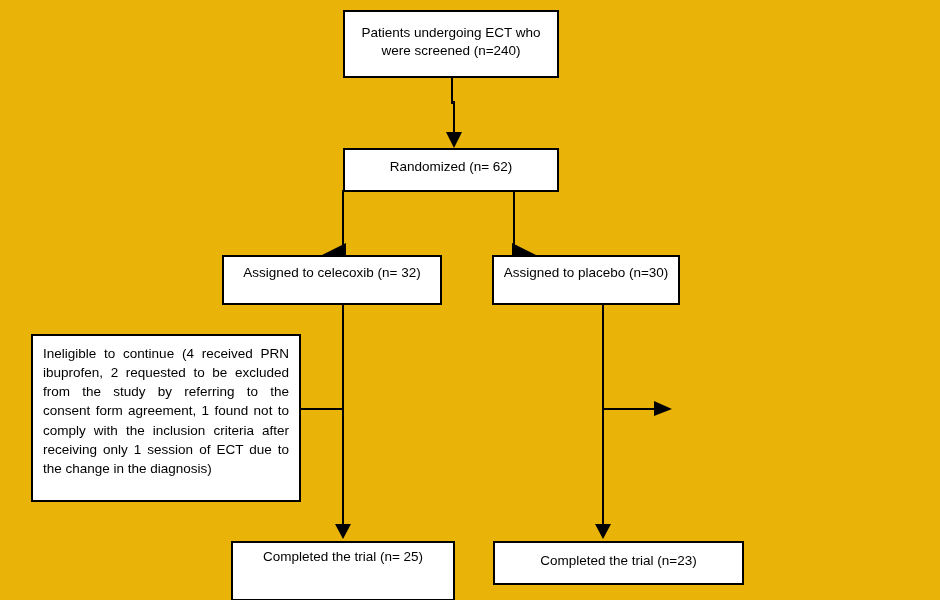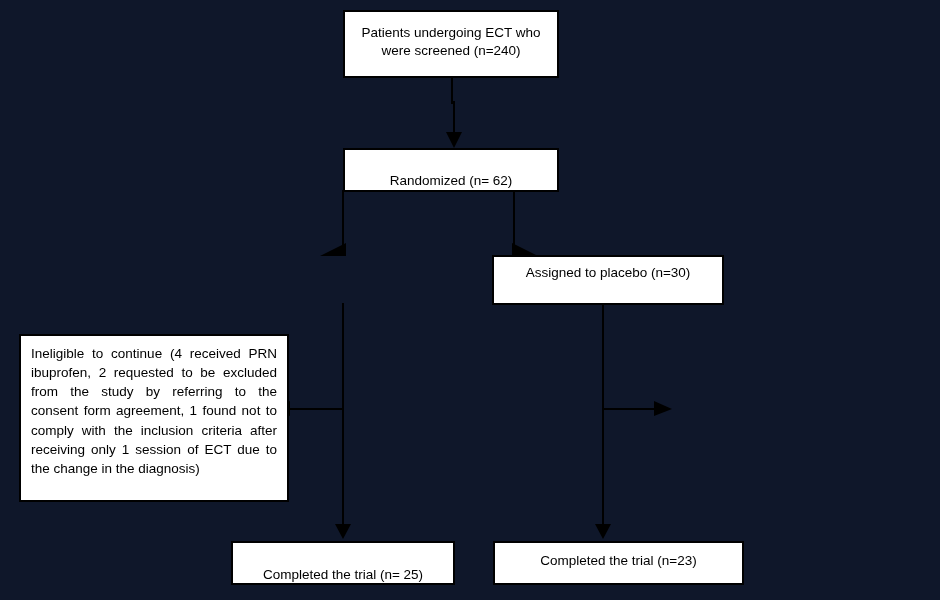--- a/index.html
+++ b/index.html
@@ -9,21 +9,21 @@
     background: #ffffff;
   }
   body {
     font-family: "Liberation Sans", sans-serif;
     color: #000000;
   }
   #canvas {
     position: relative;
     width: 940px;
     height: 600px;
-    background: #0f172a;
+    background: #eab308;
     overflow: hidden;
   }
   .node {
     position: absolute;
     box-sizing: border-box;
     border: 2px solid #000000;
     background: #ffffff;
     z-index: 3;
   }
   .node .label {
@@ -38,20 +38,21 @@
     align-items: flex-start;
     justify-content: center;
   }
   .node.center .label {
     text-align: center;
     padding: 0 8px;
   }
   
   .node.para {
     padding: 8px 10px 6px 10px;
+    margin-left: 12px;
   }
   .node.para .label {
     text-align: justify;
     text-align-last: left;
     font-size: 13.5px;
     line-height: 1.42;
     hyphens: none;
   }
   
   .vline {
@@ -115,35 +116,38 @@
 
   <div class="hline" style="left:603px; top:408px; width:56px;"></div>
   <svg class="arrow-svg" style="left:654px; top:401px; width:18px; height:16px;" viewBox="0 0 18 16">
     <polygon points="18,8 0,0 0,15"></polygon>
   </svg>
 
   <div class="node center" style="left:343px; top:10px; width:216px; height:68px; padding-top:12px;">
     <span class="label">Patients undergoing ECT who were screened (n=240)</span>
   </div>
 
-  <div class="node center" style="left:343px; top:148px; width:216px; height:44px; padding-top:22px;">
+  <div class="node center" style="left:343px; top:148px; width:216px; height:44px; padding-top:8px;">
     <span class="label">Randomized (n= 62)</span>
   </div>
 
+  <div class="node center" style="left:222px; top:255px; width:220px; height:50px; padding-top:7px;">
+    <span class="label">Assigned to celecoxib (n= 32)</span>
+  </div>
 
-  <div class="node center" style="left:492px; top:255px; width:232px; height:50px; padding-top:7px;">
+  <div class="node center" style="left:492px; top:255px; width:188px; height:50px; padding-top:7px;">
     <span class="label">Assigned to placebo (n=30)</span>
   </div>
 
   <div class="node para" style="left:19px; top:334px; width:270px; height:168px;">
     <span class="label">Ineligible to continue (4 received PRN ibuprofen, 2 requested to be excluded from the study by referring to the consent form agreement, 1 found not to comply with the inclusion criteria after receiving only 1 session of ECT due to the change in the diagnosis)</span>
   </div>
 
 
-  <div class="node center" style="left:231px; top:541px; width:224px; height:44px; padding-top:23px;">
+  <div class="node center" style="left:231px; top:541px; width:224px; height:60px; padding-top:5px;">
     <span class="label">Completed the trial (n= 25)</span>
   </div>
 
   <div class="node center" style="left:493px; top:541px; width:251px; height:44px; padding-top:9px;">
     <span class="label">Completed the trial (n=23)</span>
   </div>
 
 </div>
 
 </body></html>

